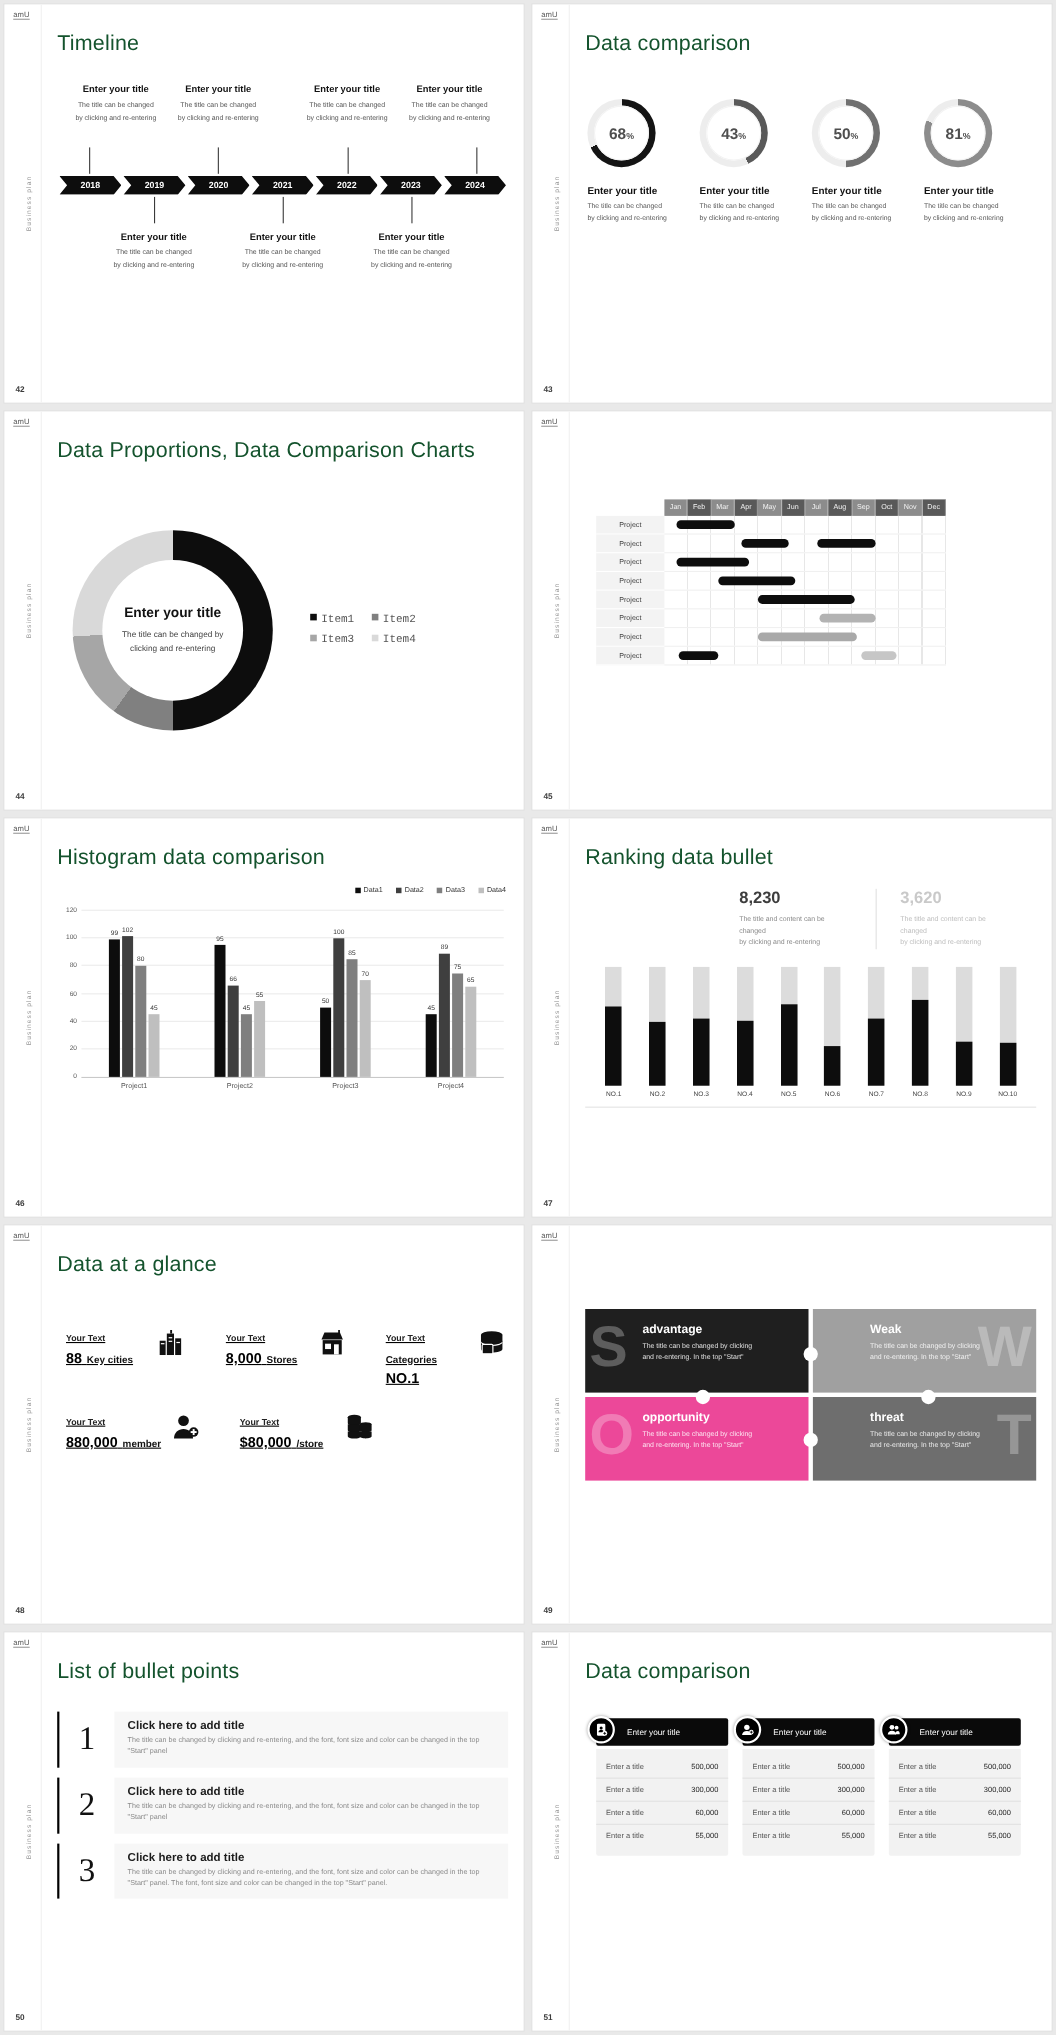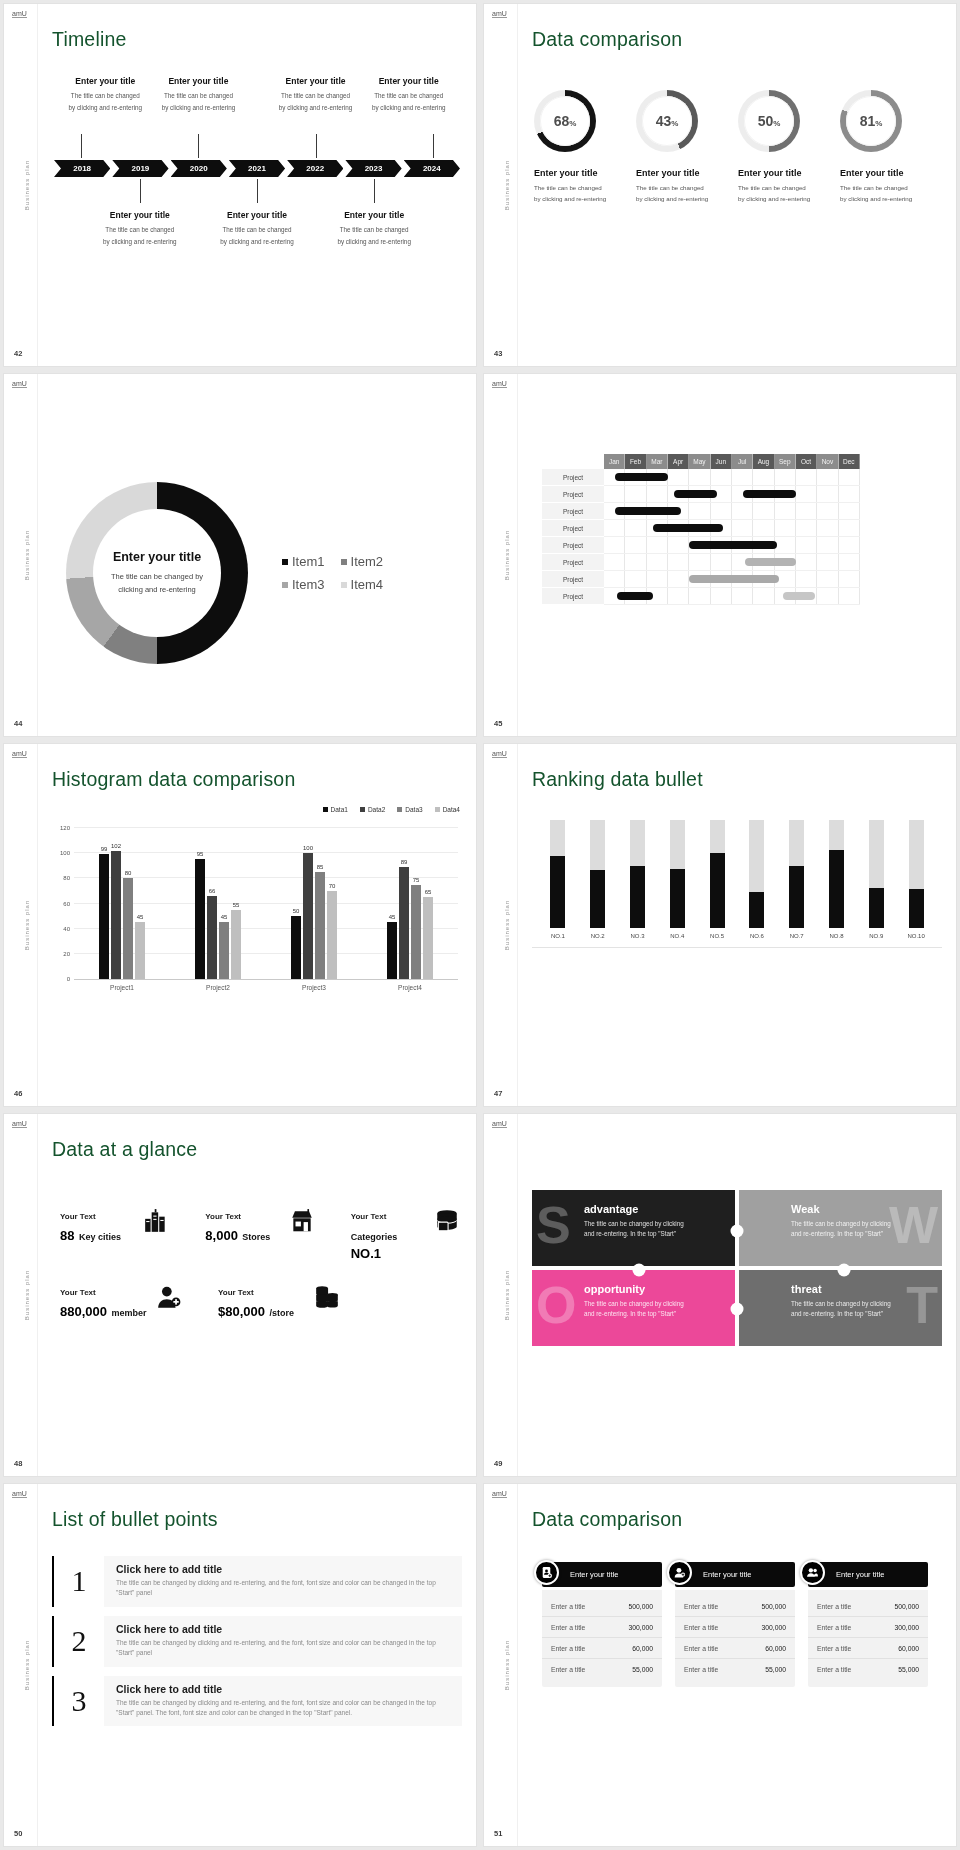--- a/index.html
+++ b/index.html
@@ -32,21 +32,21 @@
   .ring-cell span { display:block; font-size:6.2px; color:#555; line-height:1.8; }
 
   
   .donut-wrap { display:flex; align-items:center; height:100%; }
   .donut { position:relative; width:182px; height:182px; border-radius:50%; margin-left:14px; }
   .donut .hole { position:absolute; inset:27px; border-radius:50%; background:#fff; }
   .donut .ctext { position:absolute; inset:36px; display:flex; flex-direction:column; justify-content:center; text-align:center; }
   .donut .ctext b { font-size:12.5px; color:#111; margin-bottom:6px; }
   .donut .ctext span { font-size:7.5px; color:#444; line-height:1.8; }
   .dlegend { margin-left:34px; display:grid; grid-template-columns:auto auto; gap:8px 16px; }
-  .dlegend .li { display:flex; align-items:center; font-size:13px; color:#555; }
+  .dlegend .li { display:flex; align-items:flex-start; font-size:10px; color:#555;font-family:Liberation Mono, monospace; }
   .dlegend .sq { width:6px; height:6px; margin-right:4px; }
 
   
   .gantt { margin-top:20px; margin-left:10px; width:318px; font-size:6.5px; }
   .g-head { display:flex; height:15px; }
   .g-head .sp { width:62px; }
   .g-head .mc { flex:1; color:#f2f2f2; display:flex; align-items:center; justify-content:center; border-right:1px solid rgba(255,255,255,.35); }
   .g-row { display:flex; height:17px; }
   .g-row .lab { width:62px; background:#f3f3f3; color:#444; display:flex; align-items:center; justify-content:center; border-bottom:1px solid #fff; }
   .g-track { flex:1; position:relative; border-bottom:1px solid #f0f0f0;
@@ -77,21 +77,21 @@
   .rank-bars { display:flex; margin-top:16px; height:128px; border-bottom:1px solid #e3e3e3; padding:0 6px; }
   .rank-col { flex:1; display:flex; flex-direction:column; align-items:center; }
   .rank-track { width:15px; height:108px; position:relative; }
   .rank-fill { position:absolute; bottom:0; left:0; right:0; }
   .rank-col span { margin-top:5px; font-size:6px; color:#444; }
 
   
   .stats-row { display:flex; gap:34px; margin-left:8px; }
   .stats-row.r1 { margin-top:38px; }
   .stats-row.r2 { margin-top:26px; }
-  .stat { position:relative; width:124px; padding-right:34px; }
+  .stat { position:relative; width:124px; padding-right:34px;text-decoration:underline; }
   .stat svg { position:absolute; right:2px; top:-4px; }
   .stat .lab { font-size:8px; font-weight:bold; color:#222; margin-bottom:5px; }
   .stat .big { font-size:13px; font-weight:bold; color:#000; }
   .stat .unit { font-size:9px; font-weight:bold; color:#111; }
 
   
   .swot { display:grid; grid-template-columns:1fr 1fr; gap:4px; margin-top:16px; position:relative; }
   .swot-cell { position:relative; height:76px; padding:13px 10px 8px 52px; overflow:hidden; }
   .swot-cell .bigletter { position:absolute; top:-6px; font-size:52px; font-weight:bold; color:rgba(255,255,255,.28); }
   .swot-cell.left .bigletter { left:4px; }
@@ -227,20 +227,21 @@
             <span>by clicking and re-entering</span>
           </div>
         </div>
       </div>
   </div>
 
   <div class="slide">
     <span class="logo">amU</span>
     <span class="side">Business plan</span>
     <span class="pnum">44</span>
+    <h2 class="stitle">Data Proportions, Data Comparison Charts</h2>
     <div class="canvas">
         <div class="donut-wrap">
           <div class="donut" style="background: conic-gradient(rgb(13, 13, 13) 0%, rgb(13, 13, 13) 50%, rgb(128, 128, 128) 50%, rgb(128, 128, 128) 60%, rgb(166, 166, 166) 60%, rgb(166, 166, 166) 74%, rgb(217, 217, 217) 74%, rgb(217, 217, 217) 100%);">
             <div class="hole"></div>
             <div class="ctext">
               <b>Enter your title</b>
               <span>The title can be changed by</span>
               <span>clicking and re-entering</span>
             </div>
           </div>
@@ -448,20 +449,32 @@
         </div>
       </div>
   </div>
 
   <div class="slide">
     <span class="logo">amU</span>
     <span class="side">Business plan</span>
     <span class="pnum">47</span>
     <h2 class="stitle">Ranking data bullet</h2>
     <div class="canvas">
+        <div class="rank-heads">
+          <div class="rank-h">
+            <b style="color: rgb(61, 61, 61);">8,230</b>
+            <span style="color: rgb(138, 138, 138);">The title and content can be changed</span>
+            <span style="color: rgb(138, 138, 138);">by clicking and re-entering</span>
+          </div>
+          <div class="rank-h">
+            <b style="color: rgb(201, 201, 201);">3,620</b>
+            <span style="color: rgb(189, 189, 189);">The title and content can be changed</span>
+            <span style="color: rgb(189, 189, 189);">by clicking and re-entering</span>
+          </div>
+        </div>
         <div class="rank-bars">
           <div class="rank-col">
             <div class="rank-track" style="background: rgb(220, 220, 220);">
               <div class="rank-fill" style="height: 67%; background: rgb(13, 13, 13);"></div>
             </div>
             <span>NO.1</span>
           </div>
           <div class="rank-col">
             <div class="rank-track" style="background: rgb(220, 220, 220);">
               <div class="rank-fill" style="height: 54%; background: rgb(13, 13, 13);"></div>

